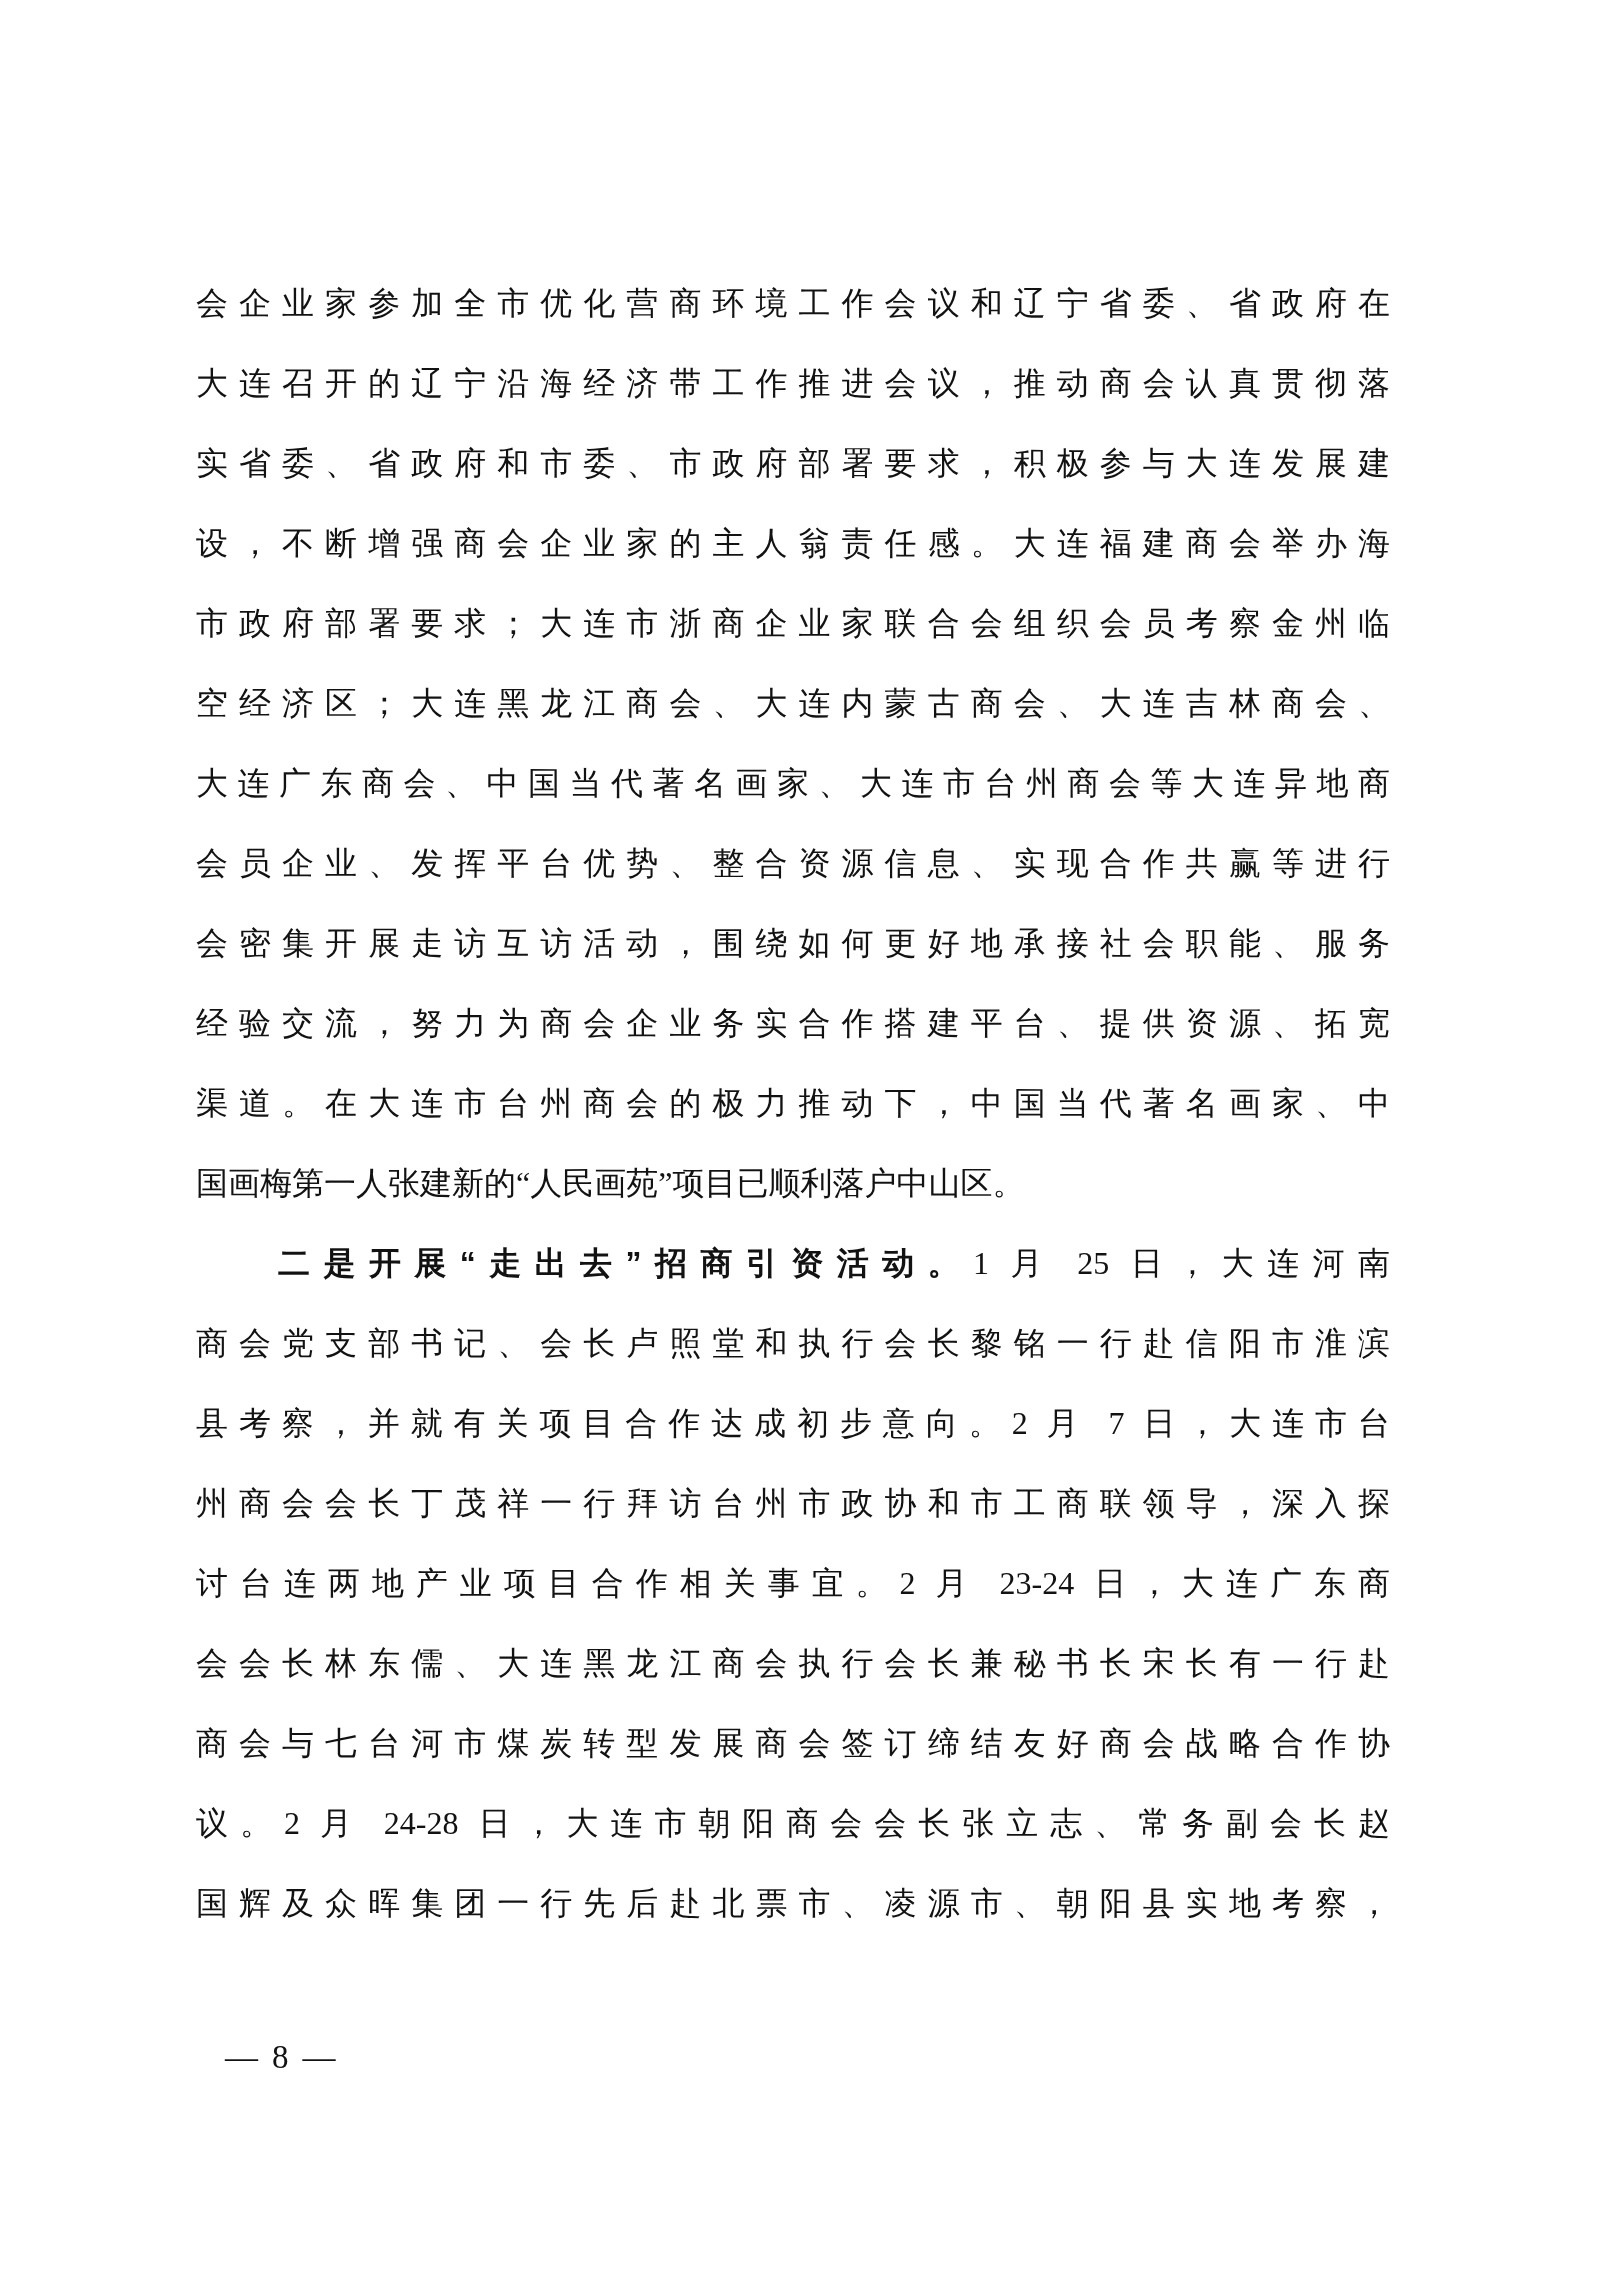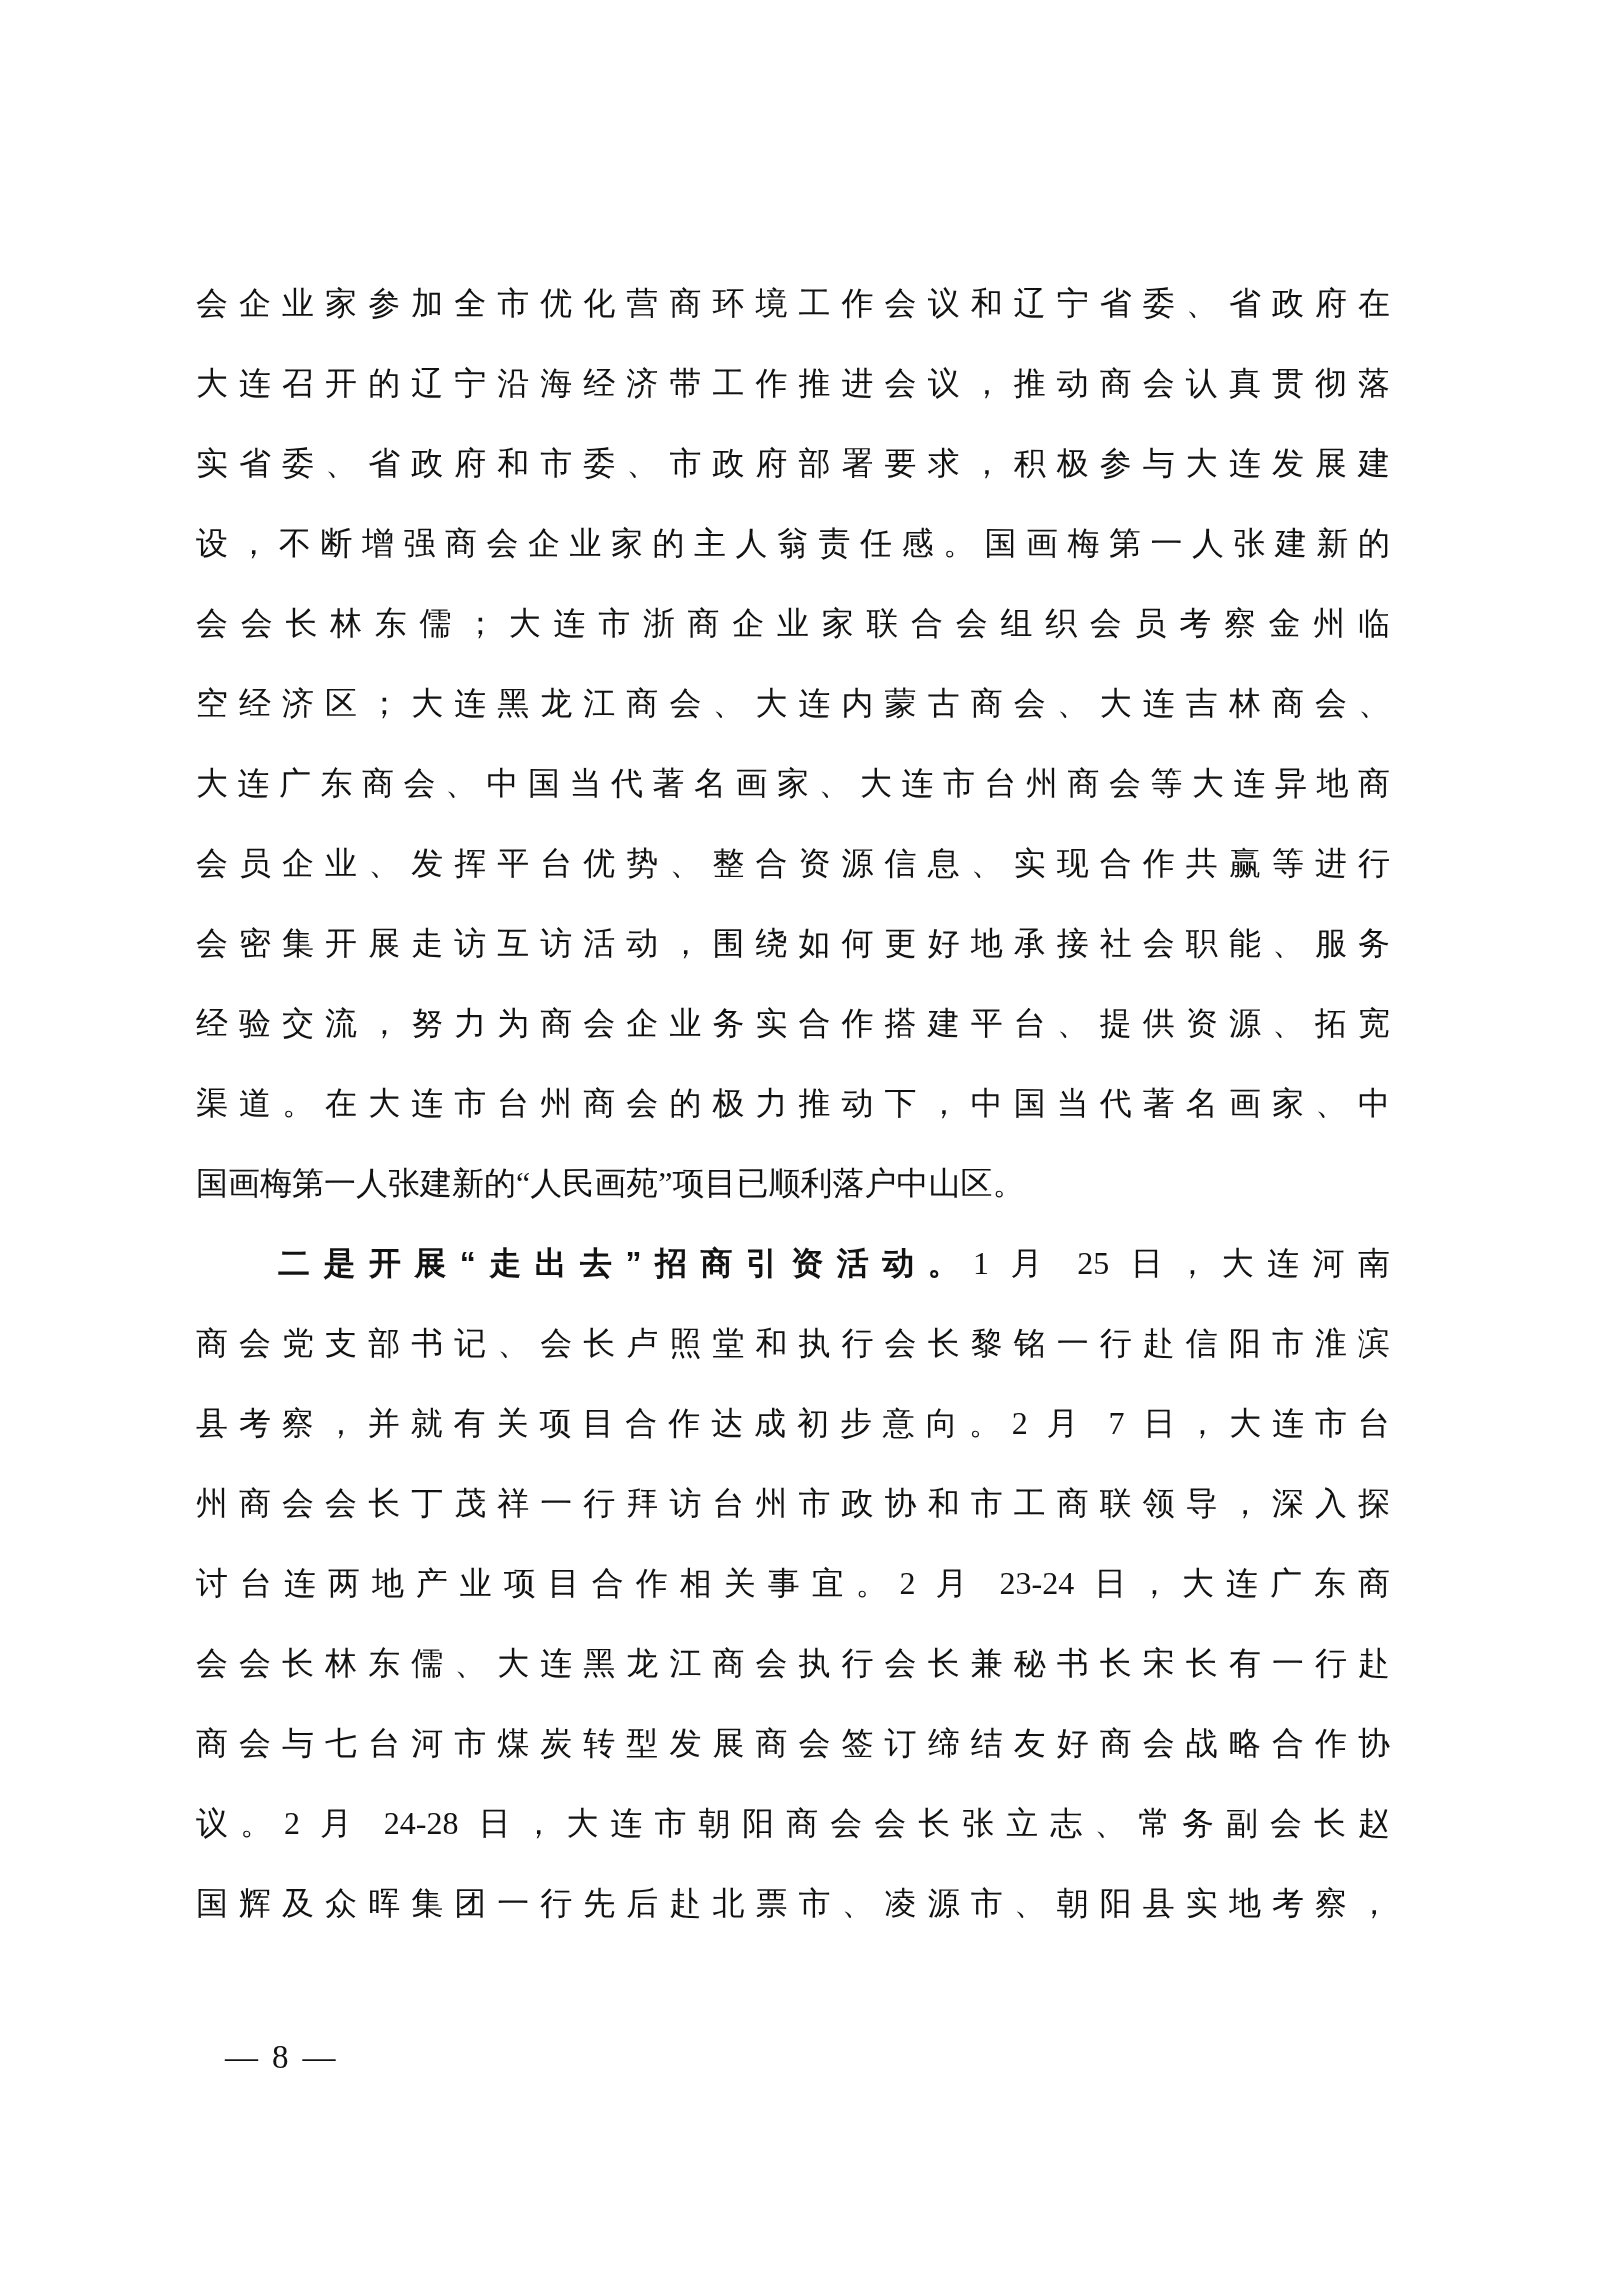--- a/index.html
+++ b/index.html
@@ -55,22 +55,22 @@
 </style>
 </head>
 <body>
 
 <div class="page">
   <div class="body-text">
 
     <div class="line">会企业家参加全市优化营商环境工作会议和辽宁省委、省政府在</div>
     <div class="line">大连召开的辽宁沿海经济带工作推进会议，推动商会认真贯彻落</div>
     <div class="line">实省委、省政府和市委、市政府部署要求，积极参与大连发展建</div>
-    <div class="line">设，不断增强商会企业家的主人翁责任感。国画梅第一人张建新的</div>
-    <div class="line">会会长林东儒；大连市浙商企业家联合会组织会员考察金州临</div>
+    <div class="line">设，不断增强商会企业家的主人翁责任感。大连福建商会举办海</div>
+    <div class="line">市政府部署要求；大连市浙商企业家联合会组织会员考察金州临</div>
     <div class="line">空经济区；大连黑龙江商会、大连内蒙古商会、大连吉林商会、</div>
     <div class="line">大连广东商会、中国当代著名画家、大连市台州商会等大连异地商</div>
     <div class="line">会员企业、发挥平台优势、整合资源信息、实现合作共赢等进行</div>
     <div class="line">会密集开展走访互访活动，围绕如何更好地承接社会职能、服务</div>
     <div class="line">经验交流，努力为商会企业务实合作搭建平台、提供资源、拓宽</div>
     <div class="line">渠道。在大连市台州商会的极力推动下，中国当代著名画家、中</div>
     <div class="line para-end">国画梅第一人张建新的“人民画苑”项目已顺利落户中山区。</div>
 
     <div class="line indent">
       <span class="bold-run">二是开展“走出去”招商引资活动。</span><span>1 月 25 日，大连河南</span>

